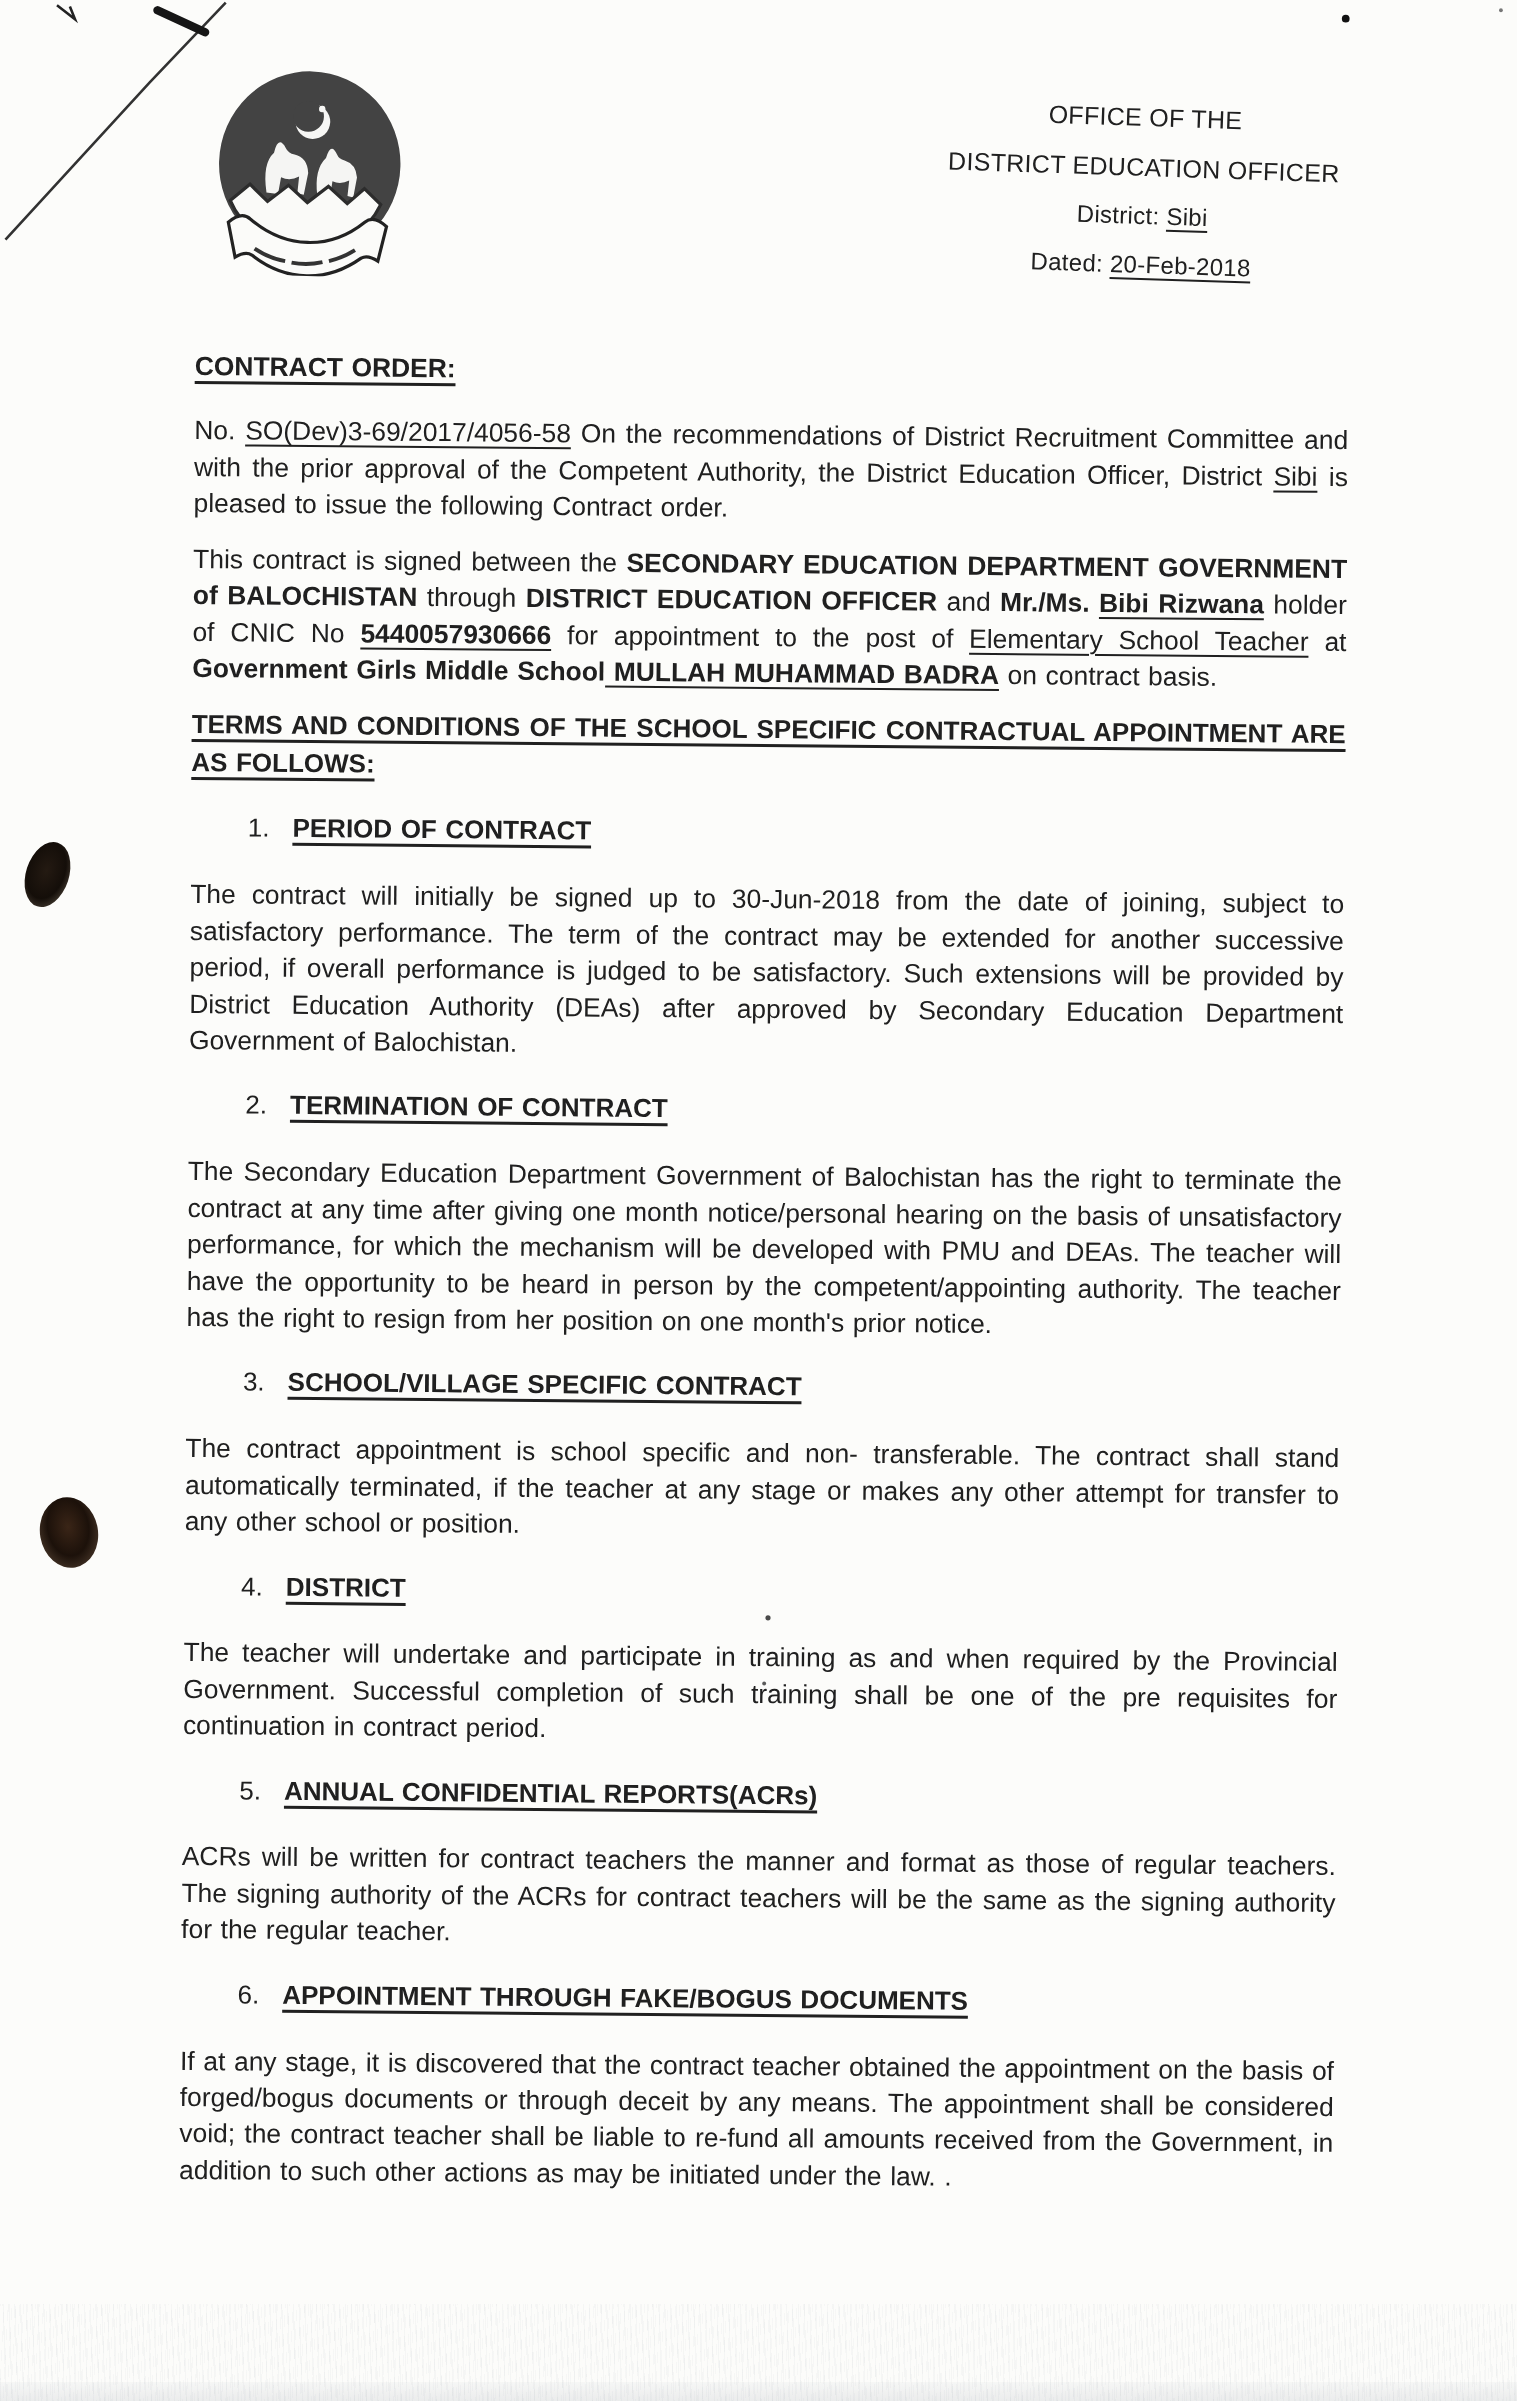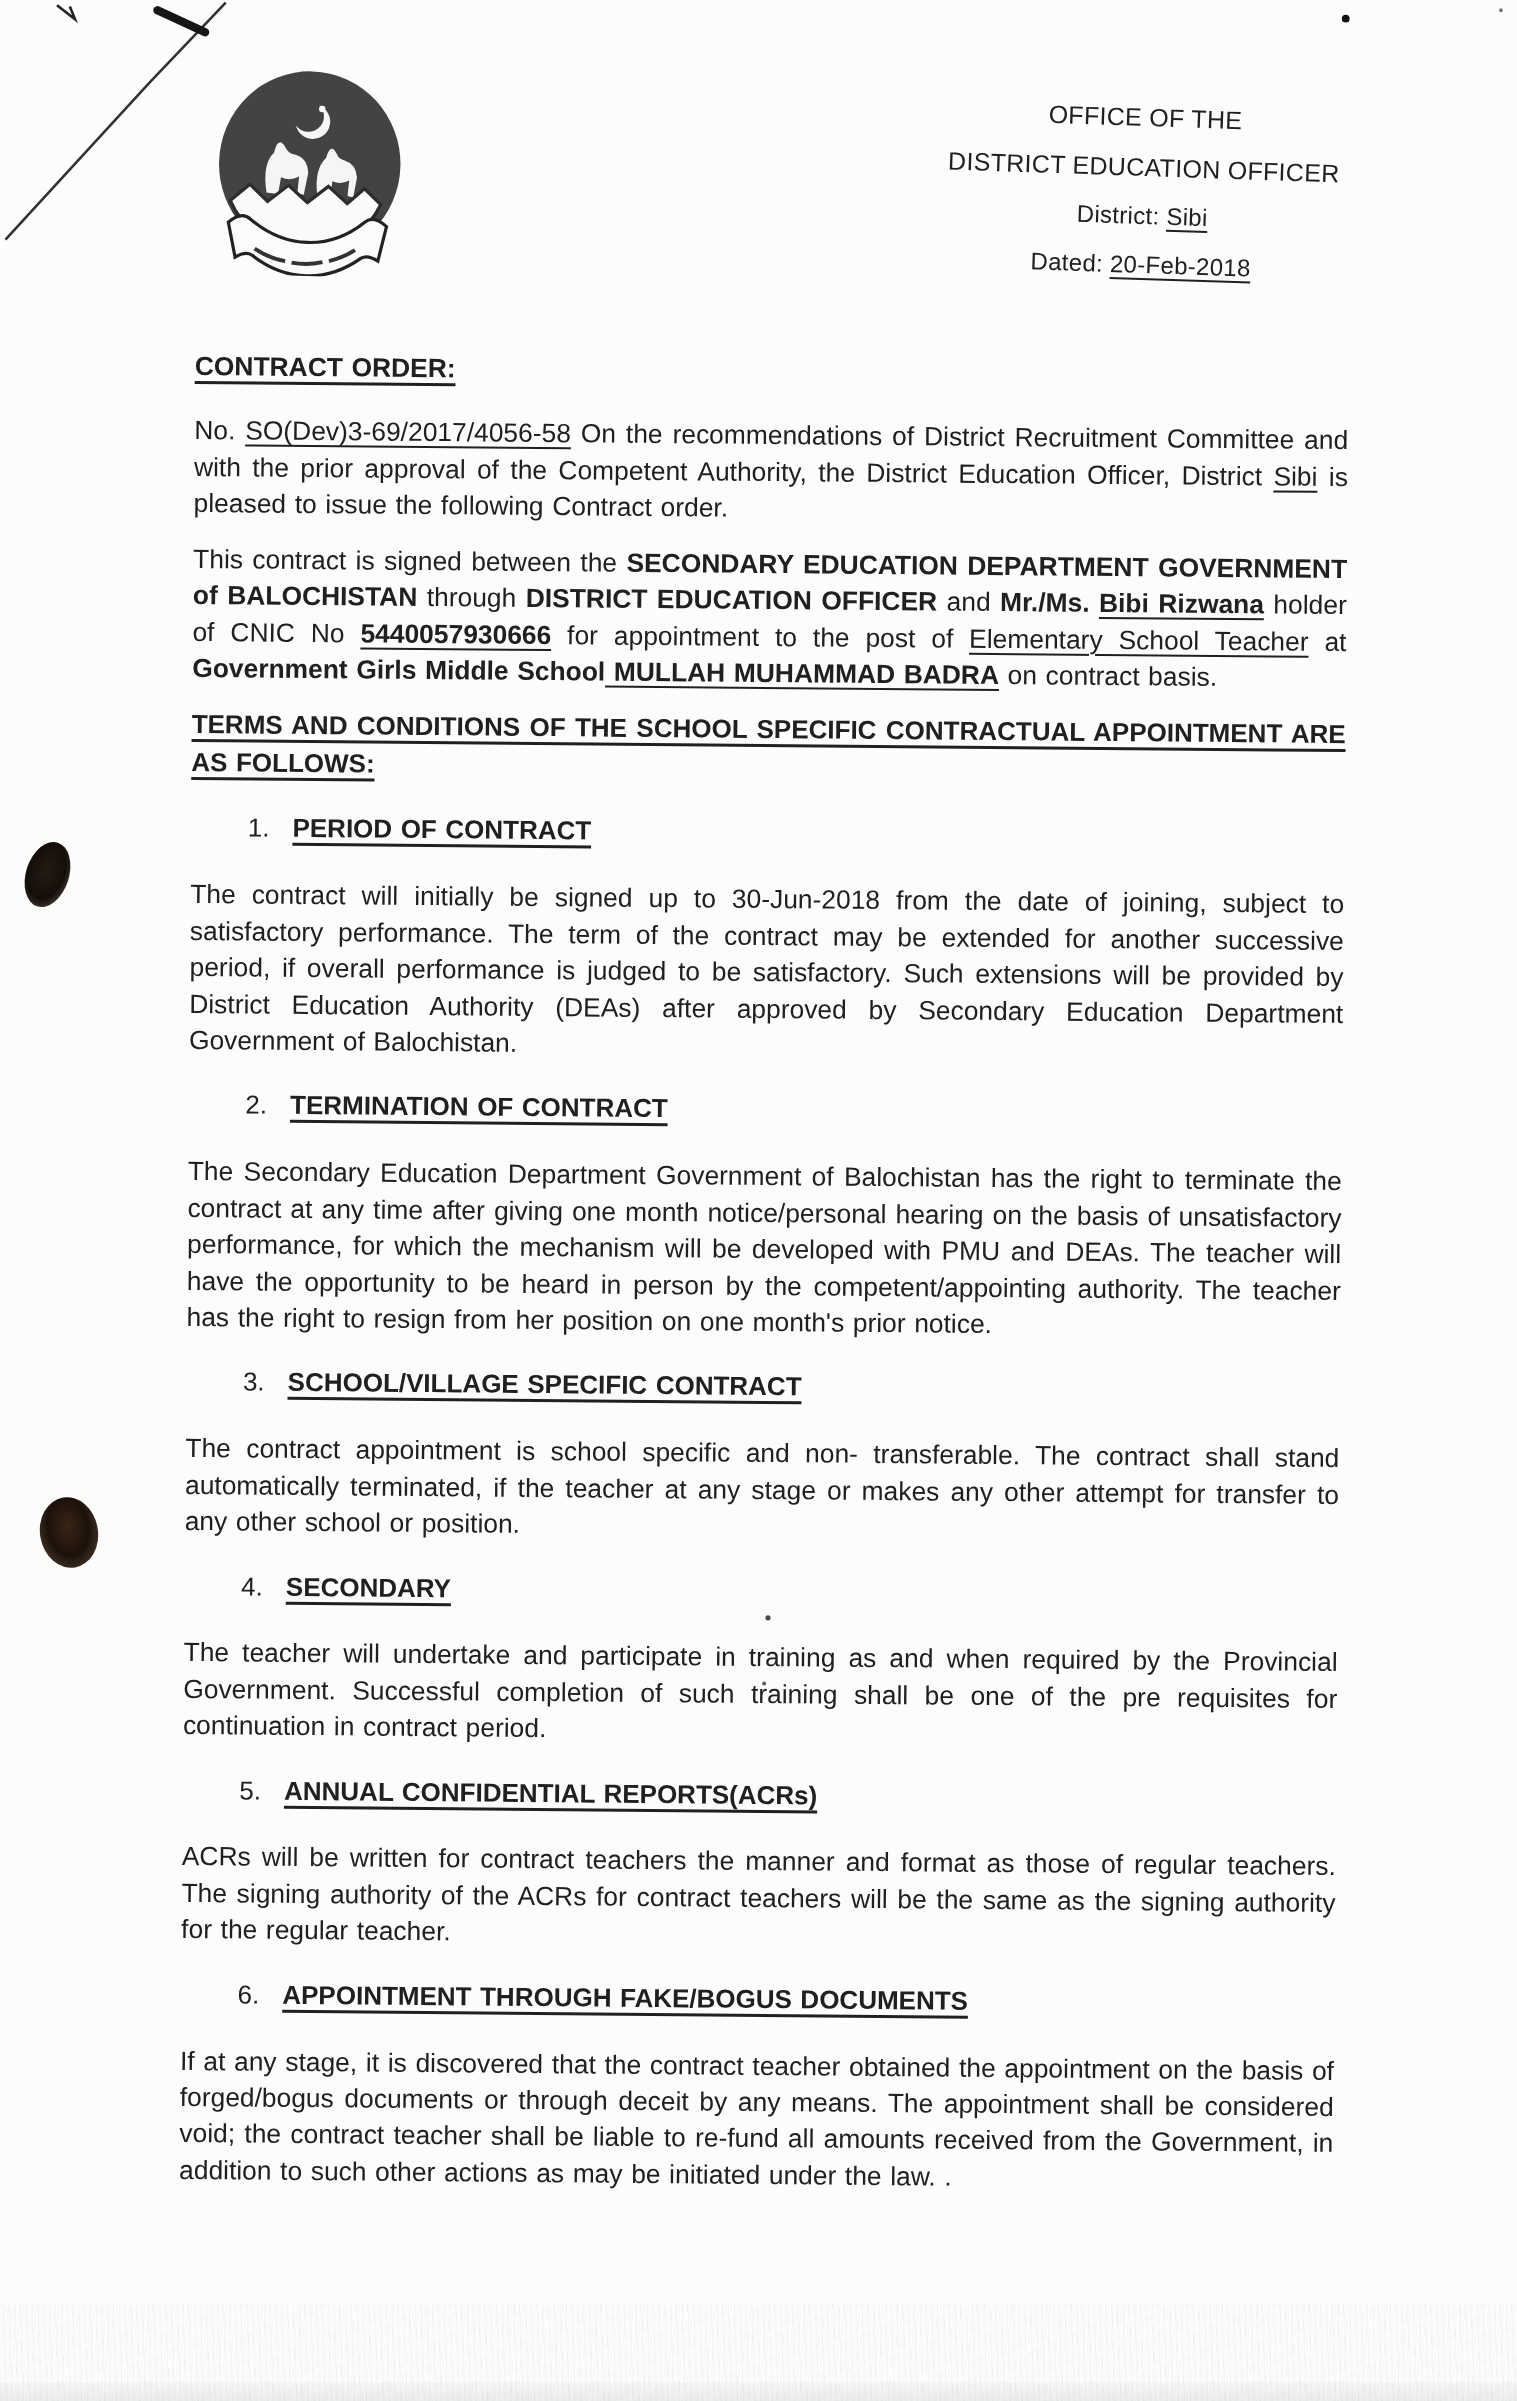--- a/index.html
+++ b/index.html
@@ -129,21 +129,21 @@
     <p class="section-body">The Secondary Education Department Government of Balochistan has the right to terminate the contract at any time after giving one month notice/personal hearing on the basis of unsatisfactory performance, for which the mechanism will be developed with PMU and DEAs. The teacher will have the opportunity to be heard in person by the competent/appointing authority. The teacher has the right to resign from her position on one month's prior notice.</p>
 
     <div class="section-head">
       <span class="section-num">3.</span>
       <span class="section-title">SCHOOL/VILLAGE SPECIFIC CONTRACT</span>
     </div>
     <p class="section-body">The contract appointment is school specific and non- transferable. The contract shall stand automatically terminated, if the teacher at any stage or makes any other attempt for transfer to any other school or position.</p>
 
     <div class="section-head">
       <span class="section-num">4.</span>
-      <span class="section-title">SECONDARY</span>
+      <span class="section-title">DISTRICT</span>
     </div>
     <p class="section-body">The teacher will undertake and participate in training as and when required by the Provincial Government. Successful completion of such training shall be one of the pre requisites for continuation in contract period.</p>
 
     <div class="section-head">
       <span class="section-num">5.</span>
       <span class="section-title">ANNUAL CONFIDENTIAL REPORTS(ACRs)</span>
     </div>
     <p class="section-body">ACRs will be written for contract teachers the manner and format as those of regular teachers. The signing authority of the ACRs for contract teachers will be the same as the signing authority for the regular teacher.</p>
 
     <div class="section-head">

